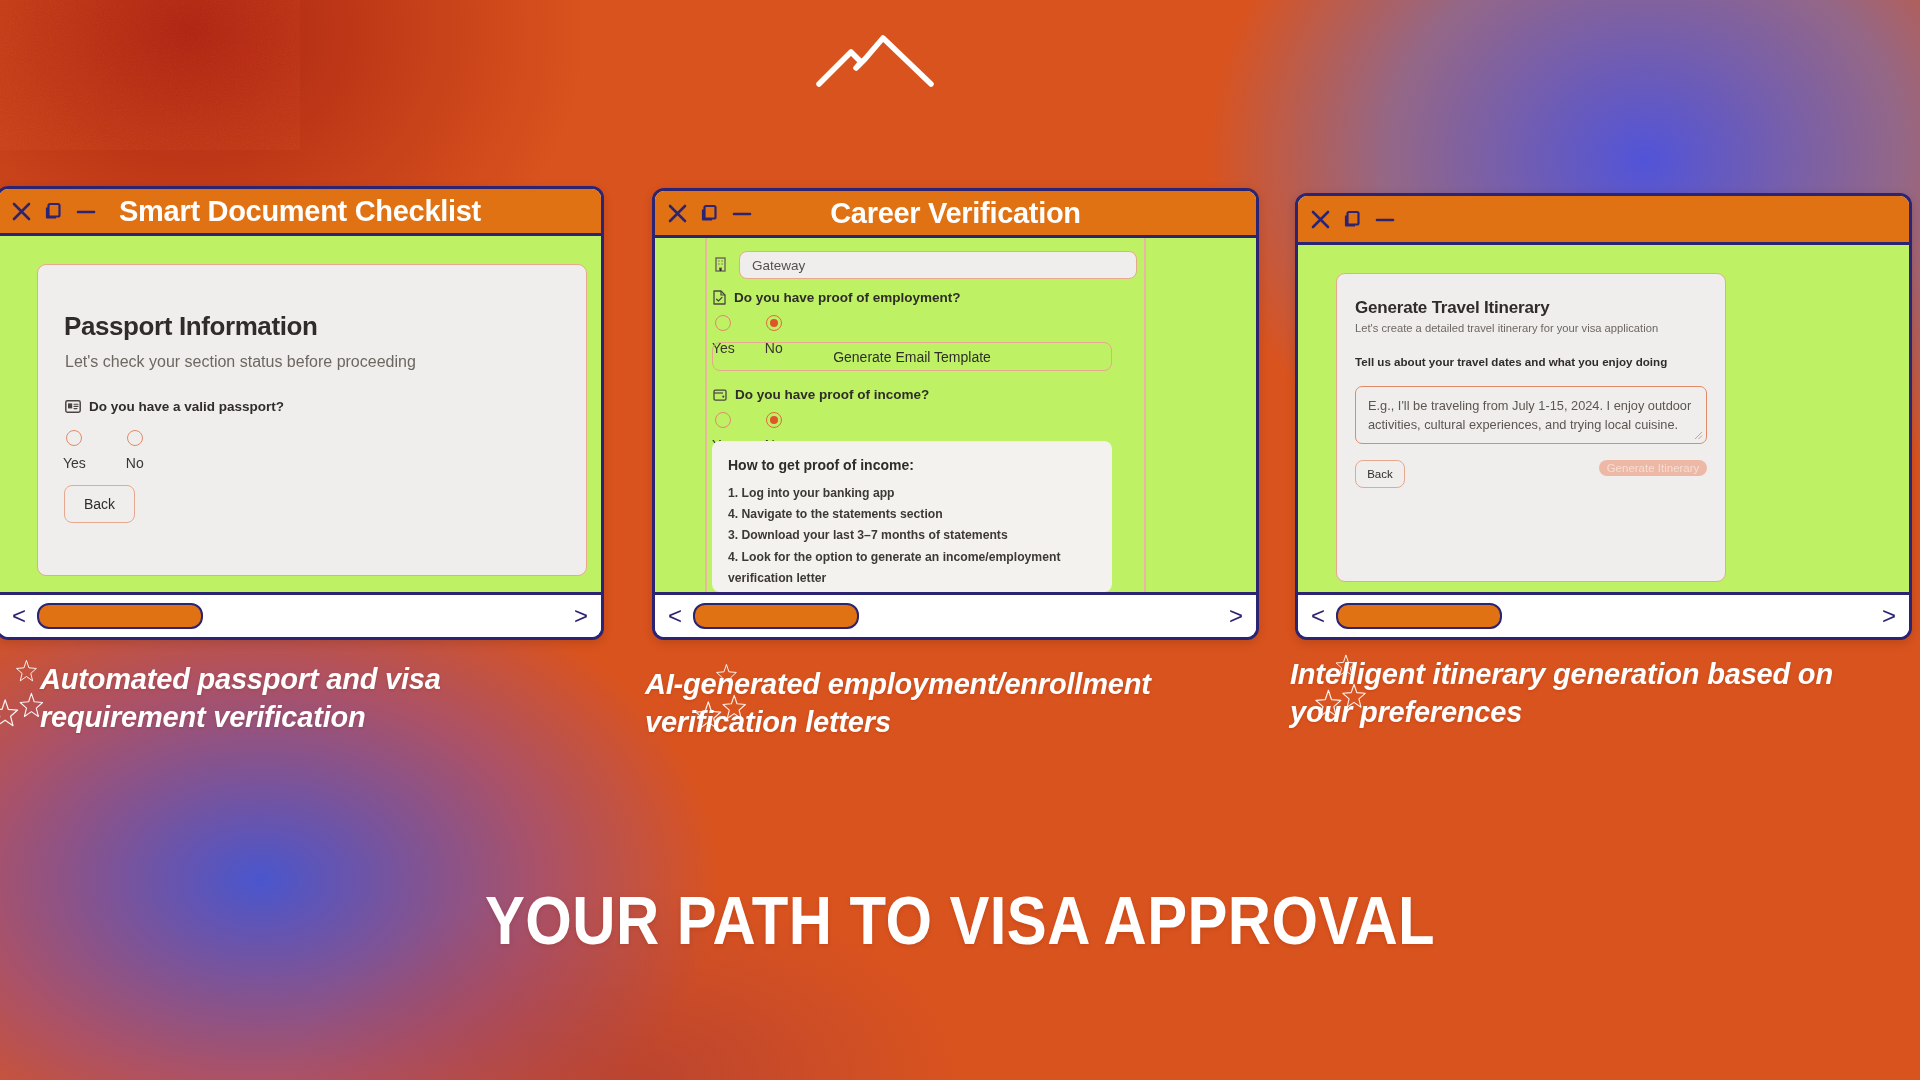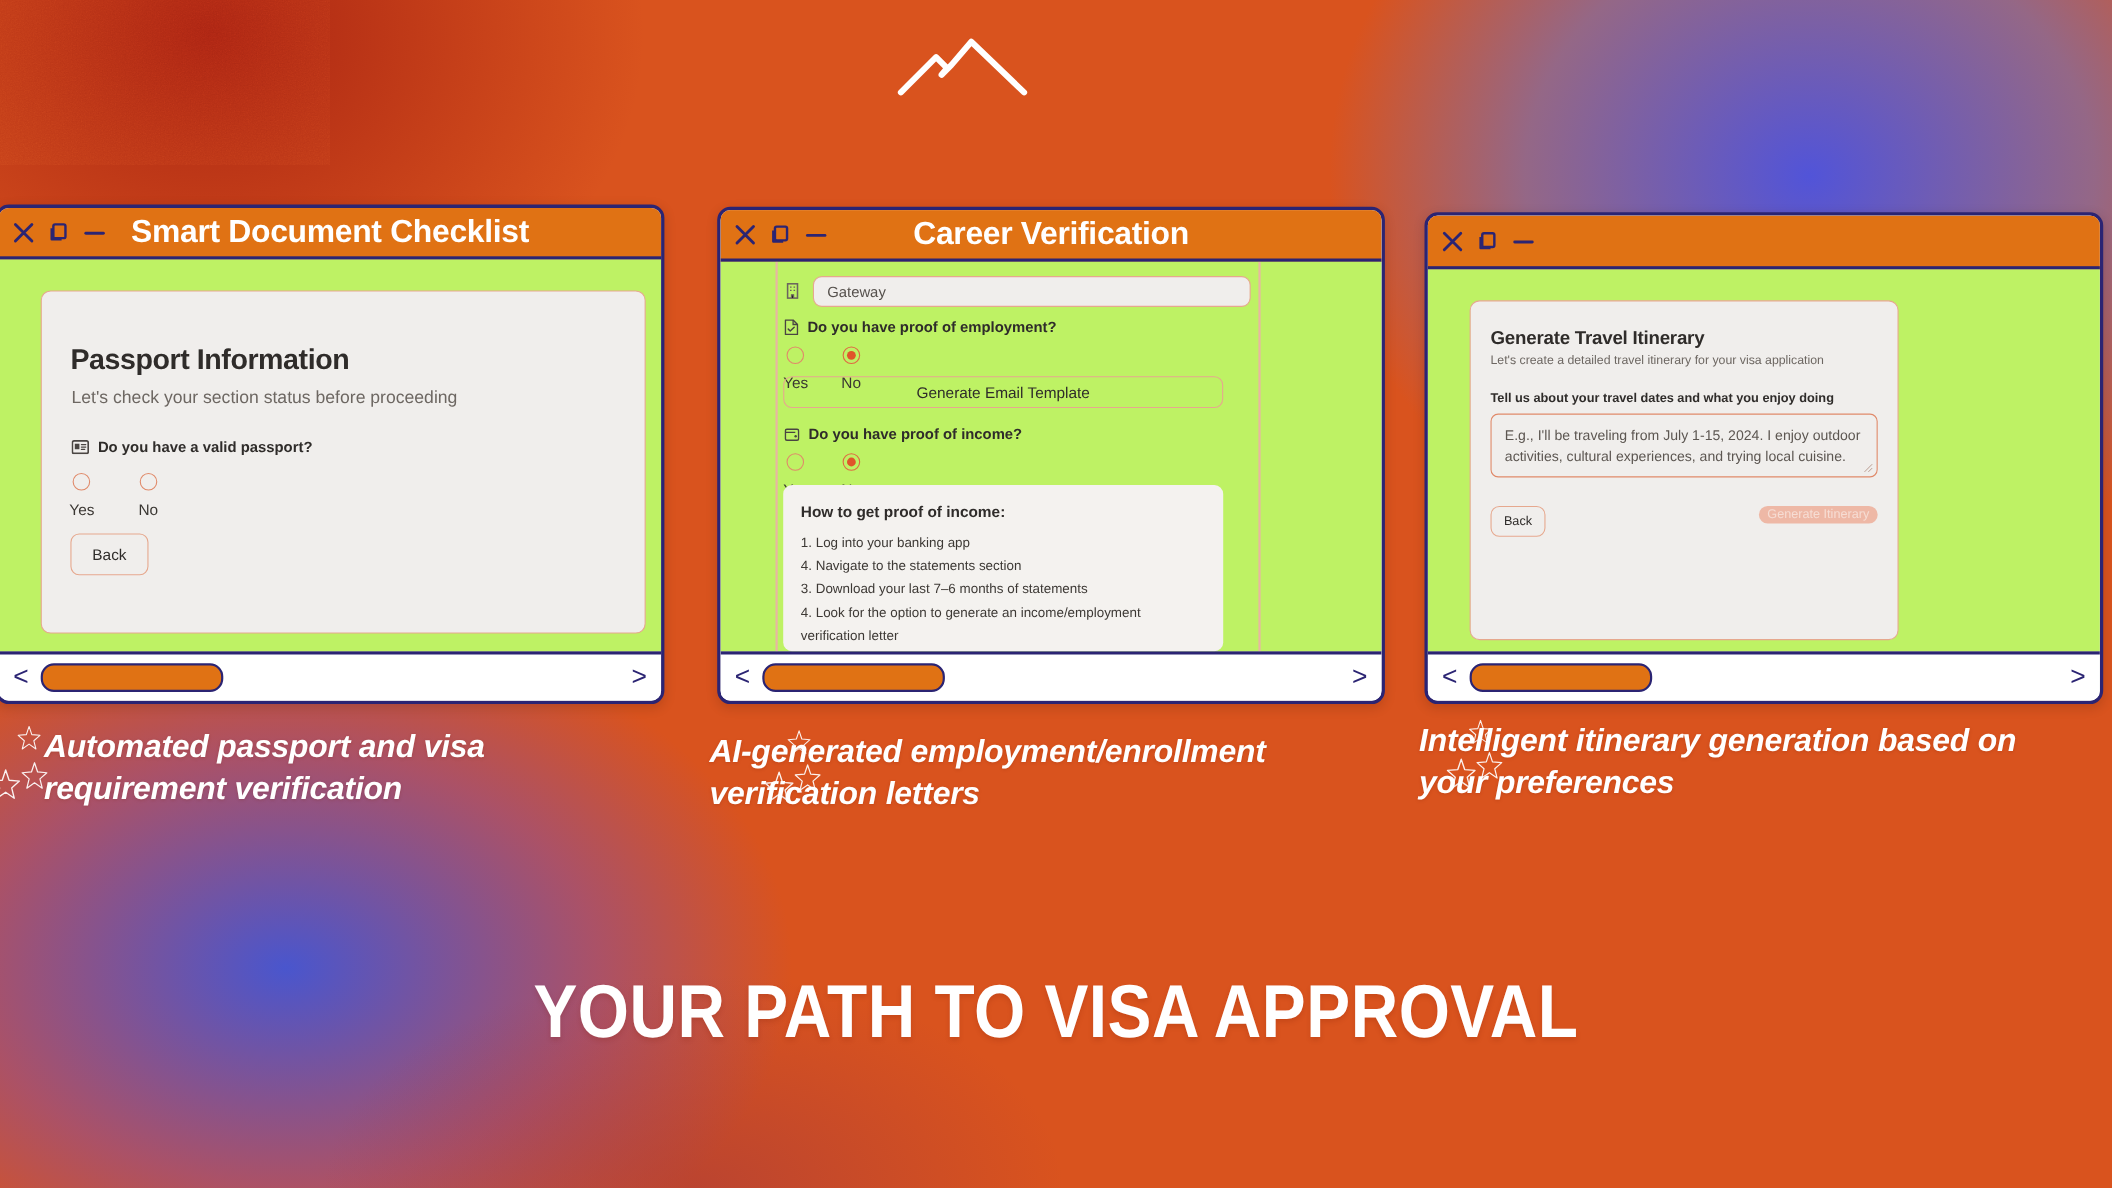--- a/index.html
+++ b/index.html
@@ -60,21 +60,21 @@
   .btn-muted{background:#eeb8a6;border:none;border-radius:8px;color:#f6ddd4;
        font-size:13.5px;display:flex;align-items:center;justify-content:center;cursor:pointer;}
   .field{border:1.5px solid #e6a88e;border-radius:8px;background:#f0eeec;
        display:flex;align-items:center;padding:0 12px;font-size:13.5px;color:#55504c;}
   .txtarea{border:1.5px solid #e08a6a;border-radius:7px;background:#f0eeec;
        font-size:12.8px;color:#5c5651;padding:10px 12px;line-height:1.48;position:relative;}
   .txtarea .grip{position:absolute;right:3px;bottom:3px;width:9px;height:9px;}
   .infobox{background:#f4f2ef;border-radius:8px;}
   .infobox h4{margin:0;font-size:14px;font-weight:700;color:#2f2c2a;}
   .infobox ol{margin:0;padding:0;list-style:none;}
-  .infobox li{font-size:12.2px;color:#3d3935;line-height:1.74;}
+  .infobox li{font-size:12.2px;color:#3d3935;line-height:1.74;font-weight:bold;}
   .vrule{position:absolute;width:1.5px;background:#e8b6a2;}
 
   
   .navbar{flex:0 0 auto;height:42px;background:#ffffff;border-top:3px solid #2b2473;
           display:flex;align-items:center;justify-content:space-between;padding:0 13px;}
   .nav-left{display:flex;align-items:center;gap:11px;}
   .chev{color:#2b2473;font-size:24px;font-weight:400;line-height:1;font-family:"Liberation Sans",sans-serif;cursor:pointer;}
   .pill{width:162px;height:22px;border-radius:12px;background:#e07214;border:2px solid #2b2473;}
 
   
@@ -228,21 +228,21 @@
           </span>
         <span>No</span>
       </label>
     </div>
 
     <div class="infobox" style="position:absolute;left:57px;top:203px;width:400px;bottom:0;padding:16px 16px 0 16px;box-sizing:border-box;">
       <h4>How to get proof of income:</h4>
       <ol style="margin-top:10px;">
         <li>1. Log into your banking app</li>
         <li>4. Navigate to the statements section</li>
-        <li>3. Download your last 7–6 months of statements</li>
+        <li>3. Download your last 3–7 months of statements</li>
         <li>4. Look for the option to generate an income/employment verification letter</li>
         <li>5. If not available, download pay stubs or direct deposit records</li>
       </ol>
     </div>
   </div>
   <div class="navbar">
     <div class="nav-left">
       <span class="chev">&lt;</span>
       <div class="pill"></div>
     </div>
@@ -263,21 +263,21 @@
       <svg class="tb-ic" width="22" height="21" viewBox="0 0 22 21">
         <path d="M3 11 H19" stroke="#2b2473" stroke-width="2.6" stroke-linecap="round"></path>
         </svg>
     </div>
   </div>
   <div class="card-body">
     <div class="panel" style="left:38px;top:28px;width:388px;bottom:10px;">
       <div style="position:absolute;left:18px;top:24px;font-size:17px;font-weight:700;color:#2f2c2a;letter-spacing:-.2px;">Generate Travel Itinerary</div>
       <div style="position:absolute;left:18px;top:48px;font-size:11.2px;color:#6d6762;">Let's create a detailed travel itinerary for your visa application</div>
       <div style="position:absolute;left:18px;top:81px;font-size:11.6px;font-weight:700;color:#2f2c2a;">Tell us about your travel dates and what you enjoy doing</div>
-      <div class="txtarea" style="position:absolute;left:18px;top:102px;width:352px;height:58px;box-sizing:border-box;">
+      <div class="txtarea" style="position:absolute;left:18px;top:112px;width:352px;height:58px;box-sizing:border-box;">
         <span>E.g., I'll be traveling from July 1-15, 2024. I enjoy outdoor activities, cultural experiences, and trying local cuisine.</span>
         <svg class="grip" viewBox="0 0 9 9">
           <path d="M8 1 L1 8 M8 4.5 L4.5 8" stroke="#b99c90" stroke-width="0.9"></path>
           </svg>
       </div>
       <button class="btn-outline" style="position:absolute;left:18px;top:186px;width:50px;height:28px;font-size:11.5px;">Back</button>
       <button class="btn-muted" style="position:absolute;left:262px;top:186px;width:108px;height:16px;font-size:11.5px;">Generate Itinerary</button>
     </div>
   </div>
   <div class="navbar">

